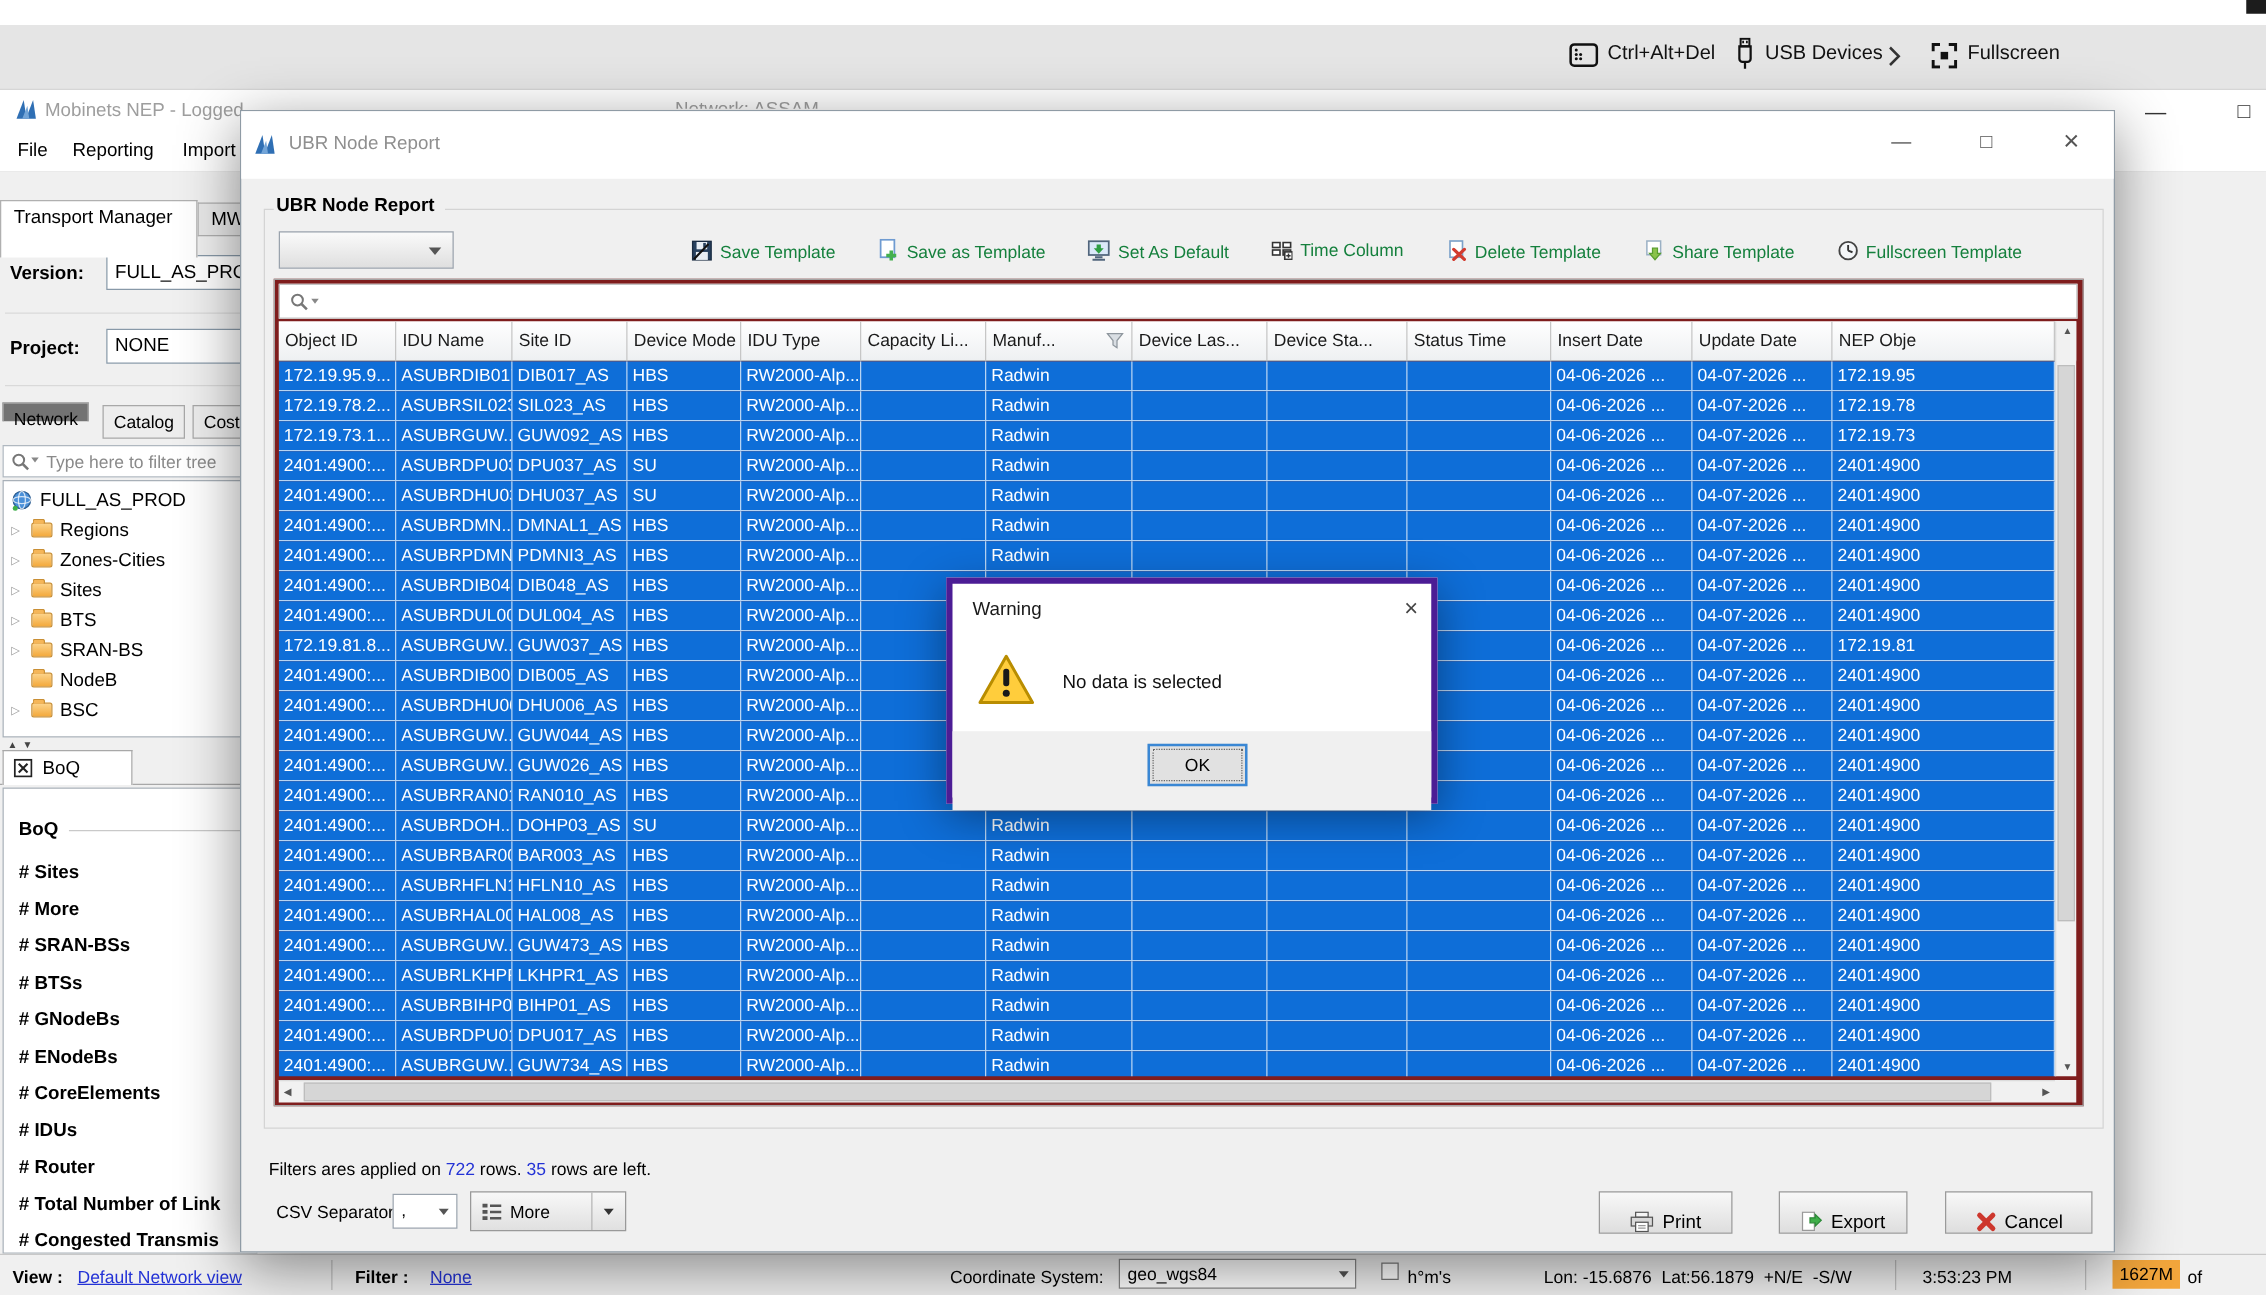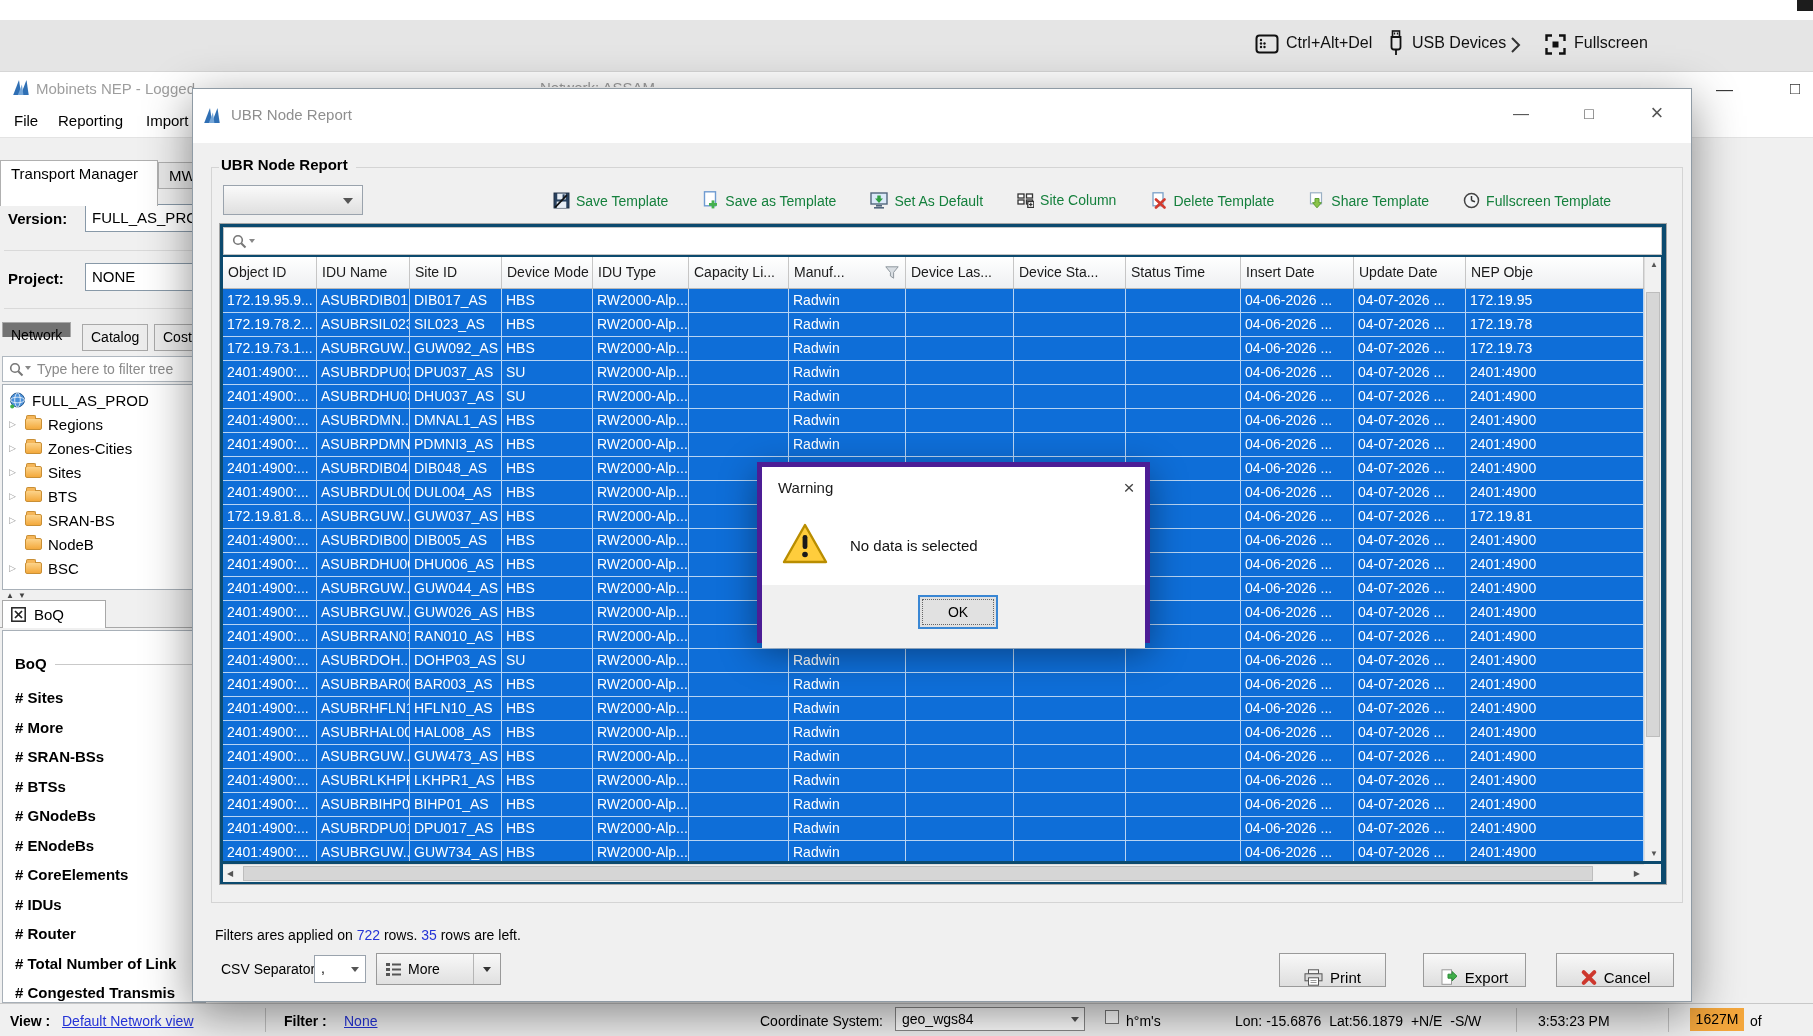--- a/index.html
+++ b/index.html
@@ -70,21 +70,21 @@
   #ubr-titlebar{position:absolute;left:0;top:0;width:100%;height:54px;background:#fff}
   #ubr-title{position:absolute;left:38px;top:17px;font-size:15px;color:#8f8f8f}
   .dlg-btn{position:absolute;top:10px;width:36px;height:30px;text-align:center;line-height:30px;color:#555;font-size:16px}
   #ubr-group{position:absolute;left:18px;top:78px;width:1472px;height:736px;border:1px solid #d4d4d4}
   #ubr-grouplabel{position:absolute;left:26px;top:67px;font-size:15px;font-weight:bold;background:#f0f0f0;padding:0 8px 0 2px;z-index:1}
   #tpl-combo{position:absolute;left:30px;top:96px;width:140px;height:30px;background:linear-gradient(#fafafa,#dfdfdf);border:1px solid #9aa3ad}
   #tpl-combo .arr{position:absolute;right:9px;top:12px;width:0;height:0;border-left:5px solid transparent;border-right:5px solid transparent;border-top:6px solid #555}
   #ubr-toolbar{position:absolute;left:360px;top:96px;height:30px;display:flex;gap:34px;align-items:center}
   .tb-btn{display:flex;align-items:flex-end;gap:6px;font-size:14px;color:#15803d;white-space:nowrap}
 
-  #grid-panel{position:absolute;left:26px;top:134px;width:1448px;height:662px;background:#0c4a6e;border:1px solid #a5a5a5}
+  #grid-panel{position:absolute;left:26px;top:134px;width:1448px;height:662px;background:#7f1d1d;border:1px solid #a5a5a5}
   #grid-search{position:absolute;left:3px;top:3px;width:1439px;height:28px;border:1px solid #c3c3c3;background:#fff}
   #grid-thead{position:absolute;left:3px;top:33px;width:1438px;height:32px;display:flex;background:linear-gradient(#ffffff,#eef0f2);border-bottom:1px solid #b8b8b8;overflow:hidden}
   .hcell{flex:none;border-right:1px solid #c6c6c6;font-size:14px;color:#1a1a1a;line-height:31px;padding-left:5px;white-space:nowrap;overflow:hidden;display:flex;align-items:center;gap:4px}
   .hcell .hlabel{overflow:hidden;white-space:nowrap}
   #grid-rows{position:absolute;left:3px;top:65px;width:1421px;height:572px;overflow:hidden}
   .grow{display:flex;height:24px;background:#0e6ed8;border-bottom:1px solid rgba(255,255,255,.7)}
   .gcell{flex:none;border-right:1px solid rgba(255,255,255,.7);color:#fff;font-size:14px;line-height:23px;padding-left:4px;white-space:nowrap;overflow:hidden}
   .col:nth-of-type(1){width:94px}.col:nth-of-type(2){width:93px}.col:nth-of-type(3){width:92px}
   .col:nth-of-type(4){width:91px}.col:nth-of-type(5){width:96px}.col:nth-of-type(6){width:100px}
   .col:nth-of-type(7){width:117px}.col:nth-of-type(8){width:108px}.col:nth-of-type(9){width:112px}
@@ -382,21 +382,21 @@
             <svg width="17" height="15" viewBox="0 0 17 15">
               <rect x="1" y="1" width="6" height="4" fill="#fff" stroke="#333" stroke-width="1.3"></rect>
               <rect x="9.5" y="1" width="6" height="4" fill="#fff" stroke="#333" stroke-width="1.3"></rect>
               <rect x="1" y="7" width="6" height="4" fill="#fff" stroke="#333" stroke-width="1.3"></rect>
               <rect x="9.5" y="7" width="6" height="4" fill="#fff" stroke="#333" stroke-width="1.3"></rect>
               <rect x="10.8" y="8.5" width="6" height="6" fill="#fff" stroke="#333" stroke-width="1.3"></rect>
               <line x1="13.8" y1="9.8" x2="13.8" y2="13.2" stroke="#333" stroke-width="1.2"></line>
               <line x1="12" y1="11.5" x2="15.5" y2="11.5" stroke="#333" stroke-width="1.2"></line>
             </svg>
           </span>
-        <span>Site Column</span>
+        <span>Time Column</span>
       </span>
       <span class="tb-btn">
         <span style="display:inline-flex">
             <svg width="17" height="17" viewBox="0 0 17 17">
               <rect x="3" y="0.8" width="10" height="13" fill="#fff" stroke="#7aa0c8" stroke-width="1.3"></rect>
               <line x1="6" y1="7.5" x2="14.5" y2="15.5" stroke="#d23b2f" stroke-width="2.6" stroke-linecap="round"></line>
               <line x1="14.5" y1="7.5" x2="6" y2="15.5" stroke="#d23b2f" stroke-width="2.6" stroke-linecap="round"></line>
             </svg>
           </span>
         <span>Delete Template</span>

